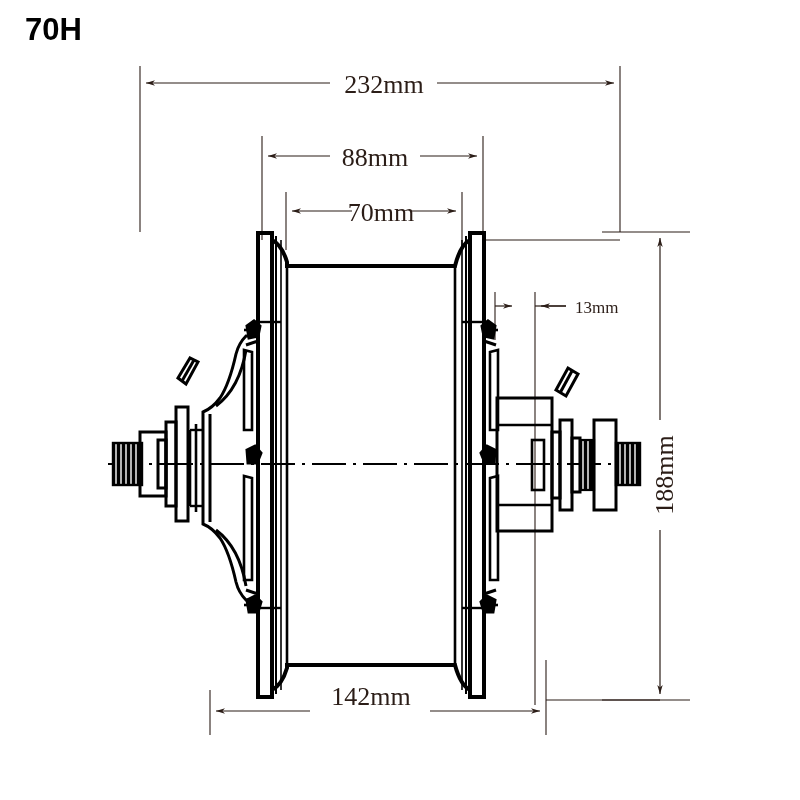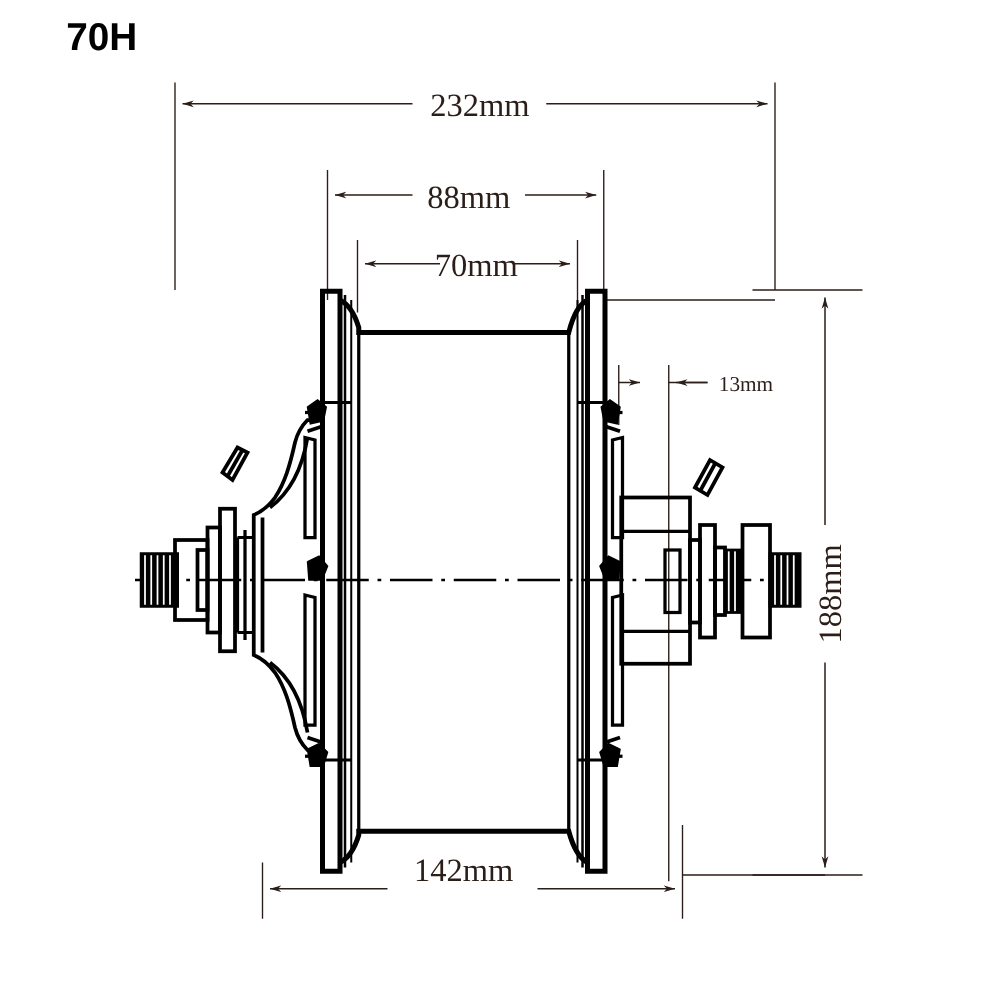--- a/index.html
+++ b/index.html
@@ -24,21 +24,20 @@
     position: absolute;
     left: 25px;
     top: 14px;
     font-family: "Liberation Sans", sans-serif;
     font-weight: bold;
     font-size: 31px;
     color: #000000;
     letter-spacing: 0px;
     line-height: 1;
     white-space: nowrap;
-    margin-left: 28px;
   }
   svg { display: block; }
   .dimtext {
     font-family: "Liberation Serif", serif;
     font-size: 26px;
     fill: #2b1d17;
   }
   .dimtext-sm {
     font-family: "Liberation Serif", serif;
     font-size: 17px;

